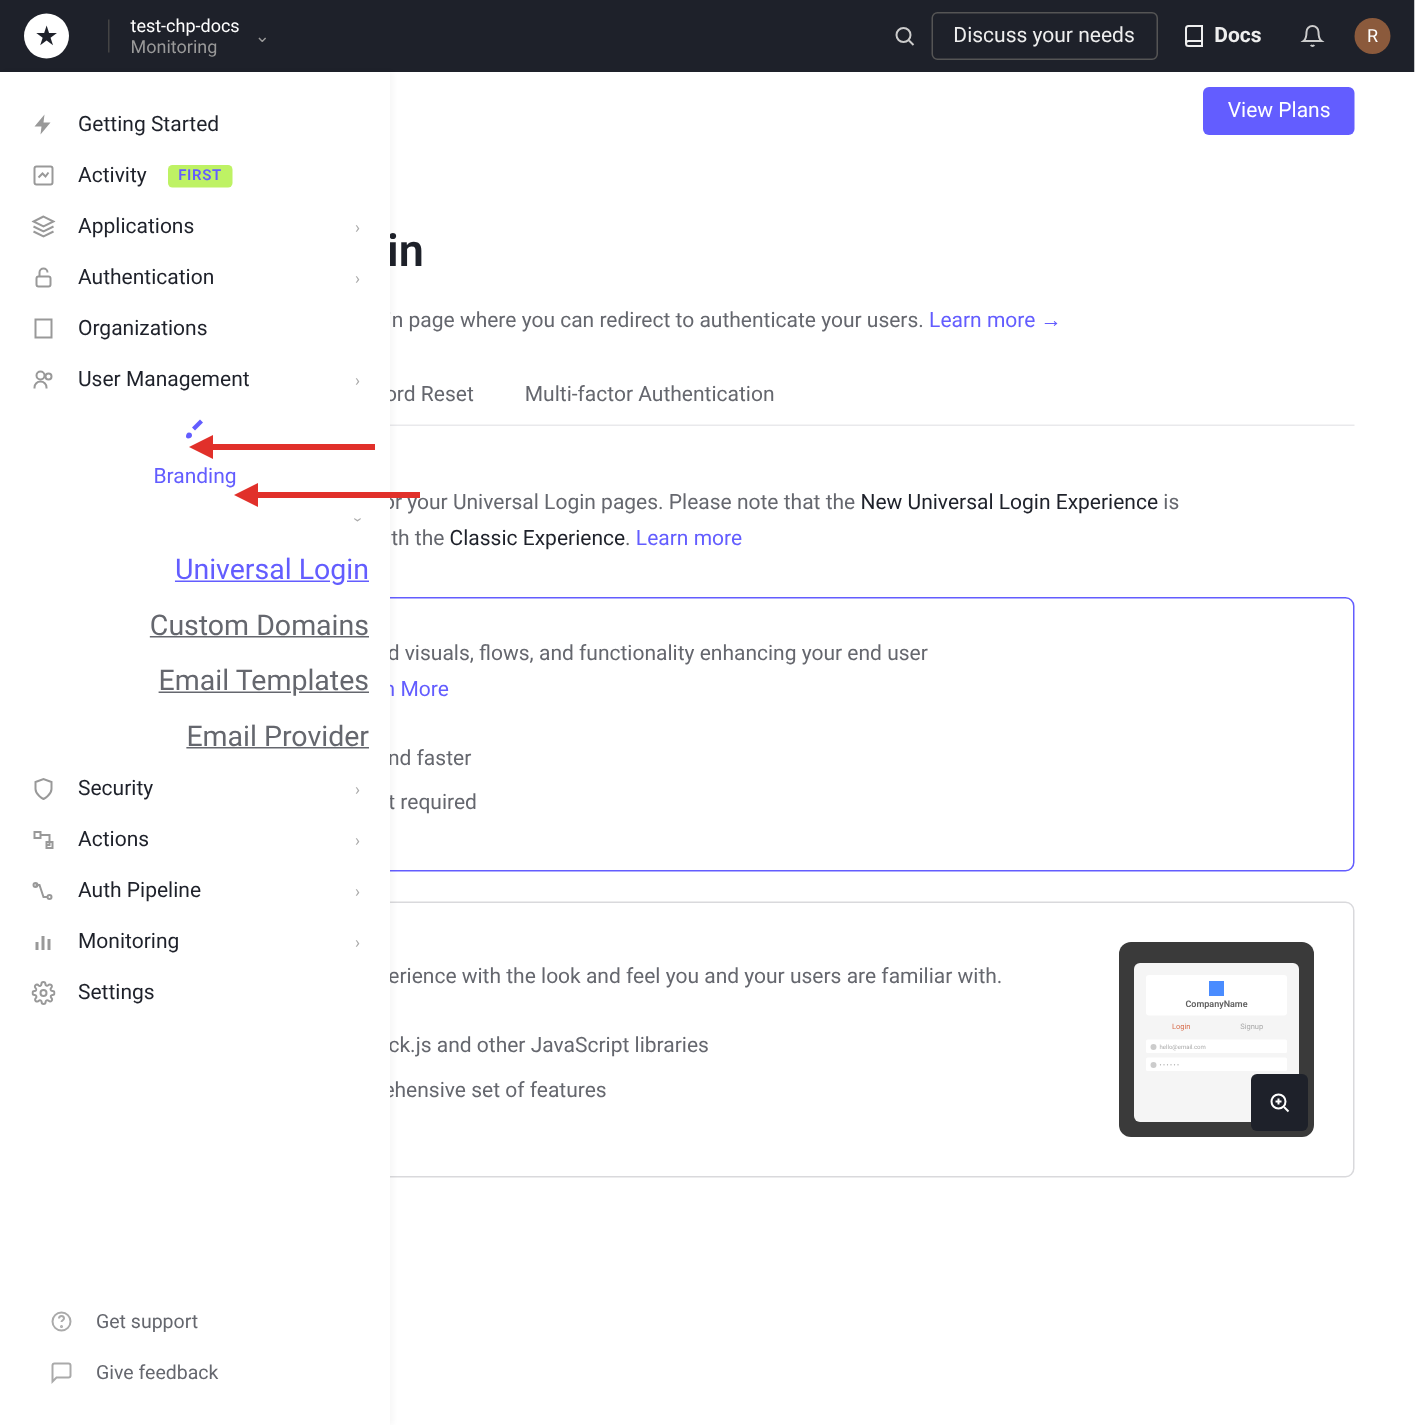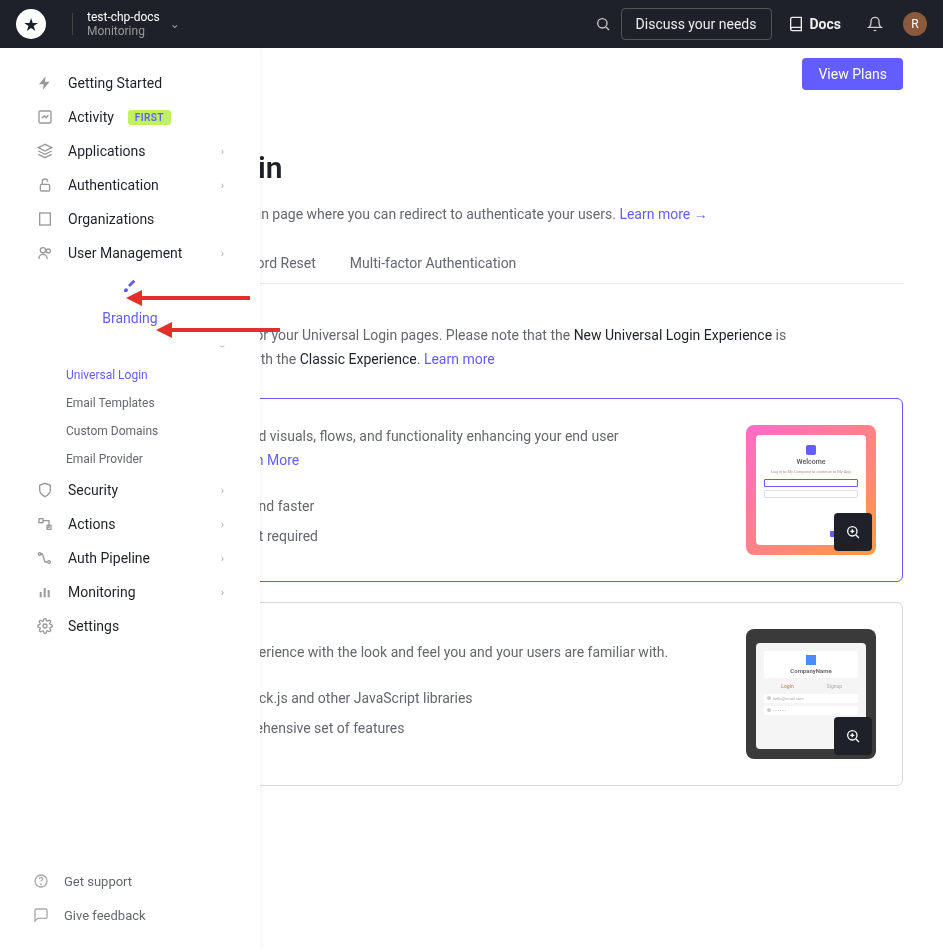--- a/index.html
+++ b/index.html
@@ -15,30 +15,30 @@
 .topbar .chevron { margin-left: 10px; color: #999; font-size: 12px; }
 .topbar .spacer { flex: 1; }
 .topbar .top-icon { width: 36px; height: 36px; display: flex; align-items: center; justify-content: center; cursor: pointer; color: #ccc; }
 .topbar .discuss-btn { border: 1px solid #555; border-radius: 4px; padding: 7px 14px; font-size: 14px; color: #eee; margin-right: 16px; cursor: pointer; }
 .topbar .docs-link { display: flex; align-items: center; gap: 6px; font-size: 14px; margin-right: 16px; color: #eee; cursor: pointer; font-weight: bold; }
 .topbar .avatar { width: 24px; height: 24px; border-radius: 50%; background: #8b5a3c; color: #fff; display: flex; align-items: center; justify-content: center; font-size: 12px; cursor: pointer; margin-left: 10px; }
 
 .container { display: flex; height: calc(950px - 48px); position: relative; }
 
 .sidebar { position: absolute; left: 0; top: 0; width: 260px; background: #fff; height: 100%; z-index: 10; display: flex; flex-direction: column; box-shadow: 2px 0 4px rgba(0,0,0,0.04); }
-.sidebar-nav { padding: 18px 16px; flex: 1; overflow-y: auto; }
+.sidebar-nav { padding: 18px 0; flex: 1; overflow-y: auto; text-align: right; }
 .nav-item { display: flex; align-items: center; padding: 8px 20px; font-size: 14px; color: #1e212a; cursor: pointer; gap: 14px; position: relative; }
 .nav-item .nav-icon { width: 18px; height: 18px; display: flex; align-items: center; justify-content: center; color: #999; flex-shrink: 0; }
 .nav-item.active { color: #635dff; flex-direction: column; }
 .nav-item.active .nav-icon { color: #635dff; }
 .nav-item .chevron-r { margin-left: auto; color: #aaa; font-size: 11px; }
 .nav-item.expanded .chevron-r { transform: rotate(90deg); }
 .nav-item .badge { background: #bef264; color: #635dff; font-size: 10px; font-weight: 600; padding: 2px 7px; border-radius: 3px; letter-spacing: 0.4px; }
 .sub-items { padding-left: 36px; }
-.sub-item { padding: 7px 14px; font-size: 12px; color: #65676e; cursor: pointer; }
+.sub-item { padding: 7px 14px; font-size: 19px; color: #65676e; cursor: pointer; text-decoration: underline; }
 .sub-item.active { color: #635dff; }
 .sidebar-footer { padding: 12px 0 18px; border-top: 1px solid rgba(0,0,0,0); margin-left: 12px; }
 .sidebar-footer .nav-item { color: #65676e; font-size: 13px; }
 .sidebar-footer .nav-item .nav-icon { color: #aaa; }
 
 .main { margin-left: 24px; flex: 1; padding: 0 40px 40px 200px; position: relative; overflow: hidden; }
 .banner-row { display: flex; align-items: center; padding: 10px 0; font-size: 14px; }
 .banner-btn { background: #635dff; color: #fff; padding: 8px 16px; border-radius: 4px; font-size: 14px; margin-left: auto; cursor: pointer; }
 .page-title { font-size: 30px; font-weight: 600; margin-top: 50px; margin-bottom: 18px; }
 .page-desc { font-size: 14px; color: #65676e; line-height: 1.6; margin-bottom: 30px; }
@@ -174,22 +174,22 @@
           <span class="nav-icon">
             <svg viewBox="0 0 24 24" fill="currentColor">
               <path d="M20 4l-8 8-3-3 8-8 3 3zM6 14c-2 0-3 2-3 4 0 1 1 2 2 2 2 0 4-1 4-3 0-2-1-3-3-3z"></path>
             </svg>
           </span>
           <span>Branding</span>
           <span class="chevron-r">›</span>
         </div>
         <div class="sub-items">
           <div class="sub-item active">Universal Login</div>
+          <div class="sub-item">Custom Domains</div>
           <div class="sub-item">Email Templates</div>
-          <div class="sub-item">Custom Domains</div>
           <div class="sub-item">Email Provider</div>
         </div>
         <div class="nav-item">
           <span class="nav-icon">
             <svg viewBox="0 0 24 24" fill="none" stroke="currentColor" stroke-width="2">
               <path d="M12 22s8-4 8-10V5l-8-3-8 3v7c0 6 8 10 8 10z"></path>
             </svg>
           </span>
           <span>Security</span>
           <span class="chevron-r">›</span>
@@ -285,40 +285,20 @@
       <span>rity with the </span><b>Classic Experience</b><span>. </span><a href="#">Learn more</a>
     </p>
 
     <div class="card selected">
       <div class="card-text">
         <span>ed visuals, flows, and functionality enhancing your end user </span><br>
         <a href="#">rn More</a>
         <div class="card-bullets">
           <div> and faster</div>
           <div>pt required</div>
-        </div>
-      </div>
-      <div class="card-thumb thumb-new">
-        <div class="thumb-inner">
-          <div style="width:10px;height:10px;background:#635dff;border-radius:2px;margin-top:2px;"></div>
-          <div style="font-weight:600;font-size:7px;">Welcome</div>
-          <div style="font-size:4px;color:#999;">Log in to My Company to continue to My App</div>
-          <div style="width:100%;height:8px;border:1px solid #635dff;border-radius:1px;margin-top:2px;"></div>
-          <div style="width:100%;height:8px;border:1px solid #ddd;border-radius:1px;"></div>
-          <div style="width:100%;display:flex;margin-top:auto;">
-              <div style="width:30%;height:6px;background:#635dff;border-radius:1px;margin-left:auto;"></div>
-            </div>
-        </div>
-        <div class="thumb-zoom">
-          <svg viewBox="0 0 24 24" fill="none" stroke="currentColor" stroke-width="2">
-              <circle cx="11" cy="11" r="7"></circle>
-              <line x1="11" y1="8" x2="11" y2="14"></line>
-              <line x1="8" y1="11" x2="14" y2="11"></line>
-              <line x1="21" y1="21" x2="16.5" y2="16.5"></line>
-            </svg>
         </div>
       </div>
     </div>
 
     <div class="card" style="border-color:#d9d9dc;">
       <div class="card-text">
         <span>perience with the look and feel you and your users are familiar with.</span>
         <div class="card-bullets">
           <div>ock.js and other JavaScript libraries</div>
           <div>rehensive set of features</div>

